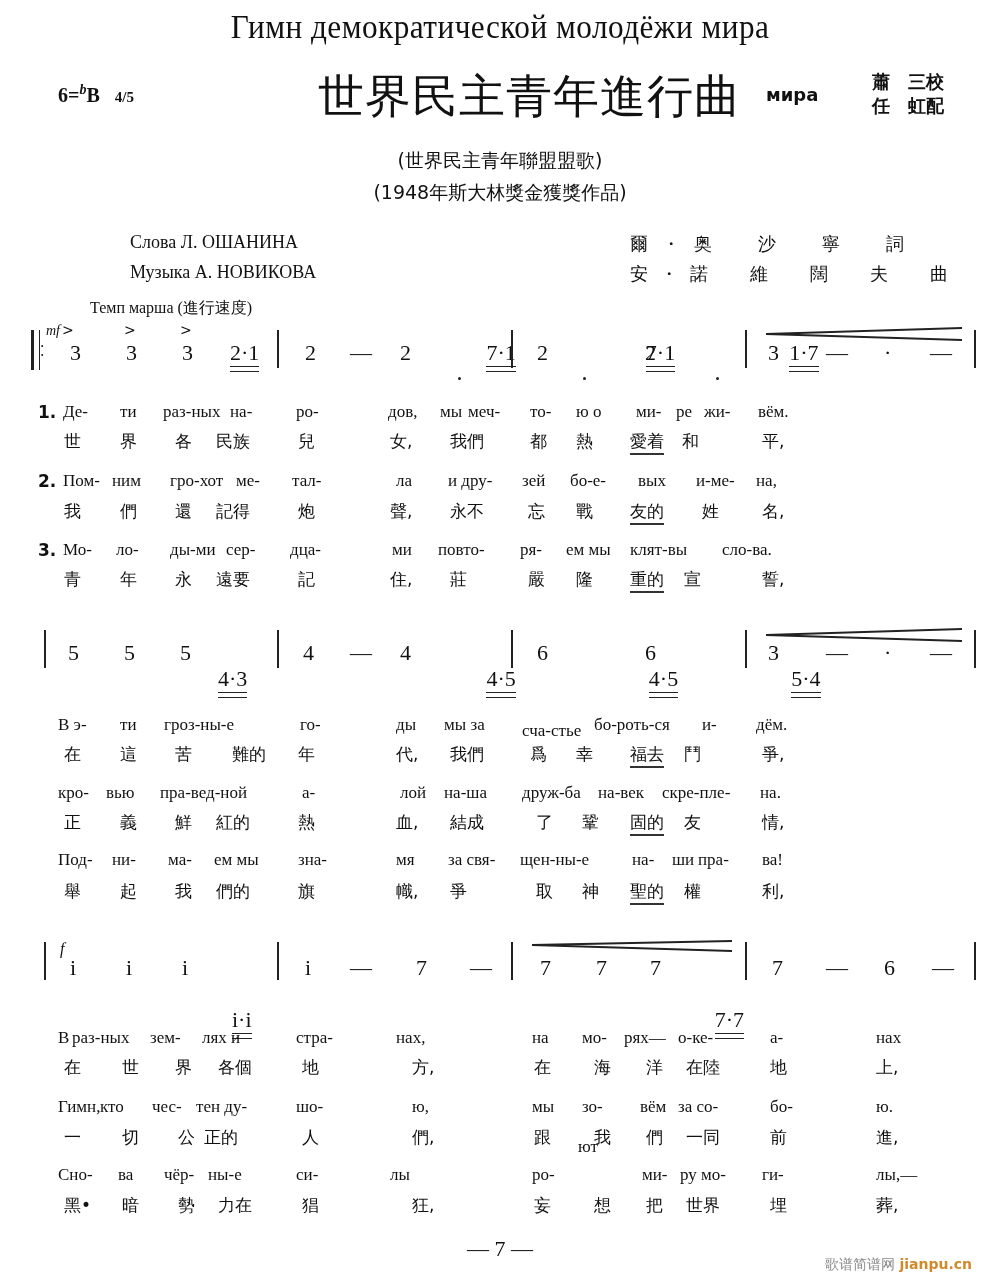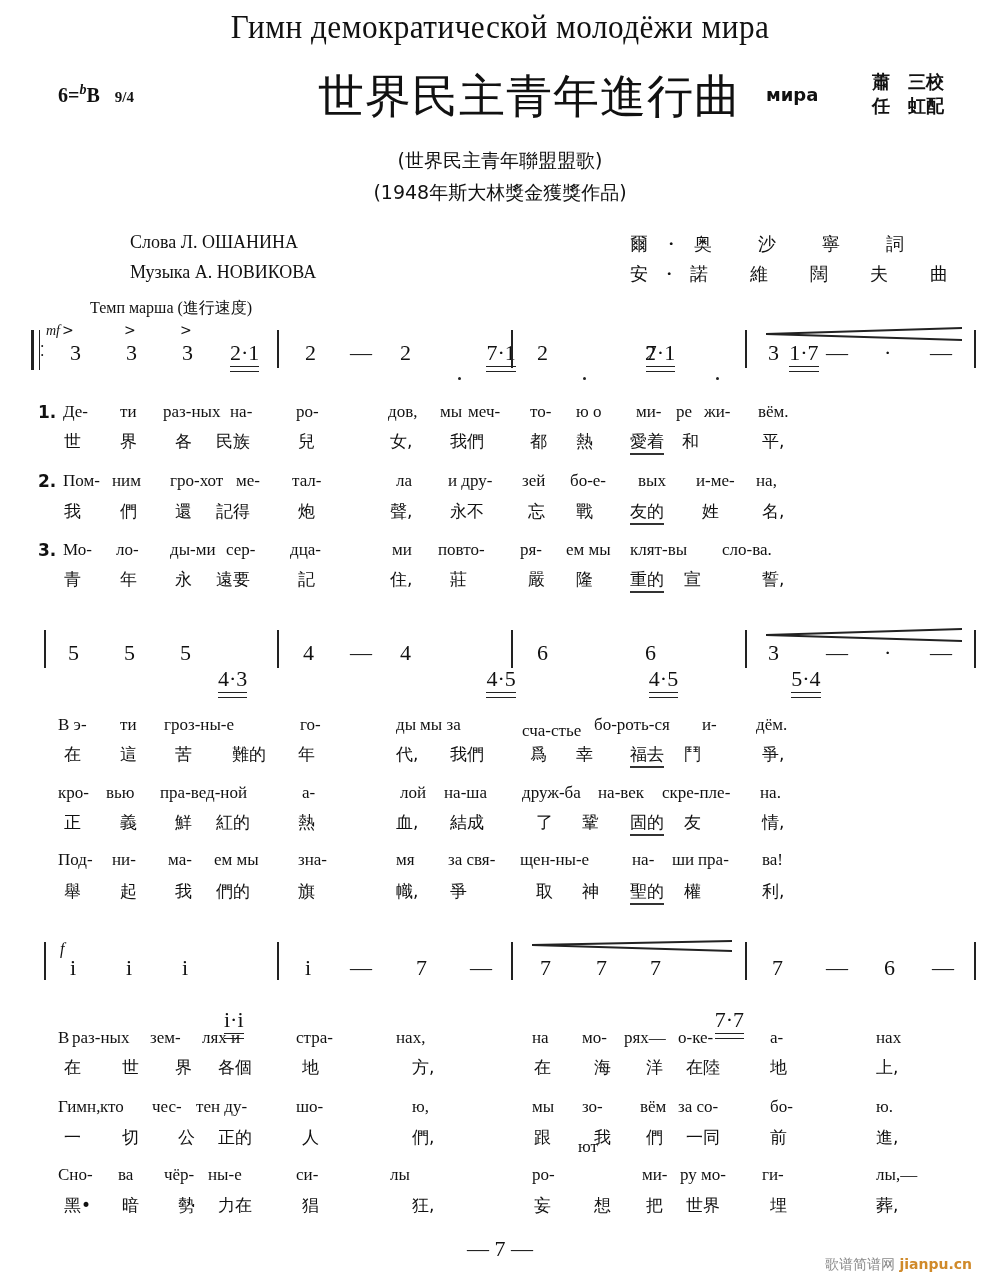--- a/index.html
+++ b/index.html
@@ -34,21 +34,21 @@
   .watermark .w2 { color: #d08a2a; font-weight: bold; }
   .dot-below { position: absolute; width: 3px; height: 3px; background: #222; border-radius: 50%; }
 </style>
 </head>
 <body>
 
 <div class="abs ru-title">Гимн демократической молодёжи мира</div>
 
 <div class="abs key">
   <span>6=</span><sup>b</sup><span>B</span>
-  <span style="font-size:15px;margin-left:10px">9/4</span>
+  <span style="font-size:15px;margin-left:10px">4/5</span>
 </div>
 
 <div class="abs zh-title">世界民主青年進行曲</div>
 
 <div class="abs credits-zh" style="left:766px;top:84px">мира</div>
 <div class="abs credits-zh" style="left:872px;top:70px">蕭　三校</div>
 <div class="abs credits-zh" style="left:872px;top:94px">任　虹配</div>
 
 <div class="abs sub" style="top:148px">(世界民主青年聯盟盟歌)</div>
 <div class="abs sub" style="top:180px">(1948年斯大林獎金獲獎作品)</div>
@@ -224,21 +224,21 @@
   <span class="abs note" style="left:930px;top:640px">—</span>
   <div class="bar" style="left:974px;top:630px"></div>
 
   
   <div>
     <span class="abs lyr-ru" style="left:58px;top:715px">В э-</span>
     <span class="abs lyr-ru" style="left:120px;top:715px">ти</span>
     <span class="abs lyr-ru" style="left:164px;top:715px">гроз-ны-е</span>
     <span class="abs lyr-ru" style="left:300px;top:715px">го-</span>
     <span class="abs lyr-ru" style="left:396px;top:715px">ды</span>
-    <span class="abs lyr-ru" style="left:420px;top:715px">мы за</span>
+    <span class="abs lyr-ru" style="left:444px;top:715px">мы за</span>
     <span class="abs lyr-ru" style="left:522px;top:721px">сча-стье</span>
     <span class="abs lyr-ru" style="left:594px;top:715px">бо-роть-ся</span>
     <span class="abs lyr-ru" style="left:702px;top:715px">и-</span>
     <span class="abs lyr-ru" style="left:756px;top:715px">дём.</span>
   </div>
   <div>
     <span class="abs lyr-zh" style="left:64px;top:743px">在</span>
     <span class="abs lyr-zh" style="left:120px;top:743px">這</span>
     <span class="abs lyr-zh" style="left:175px;top:743px">苦</span>
     <span class="abs lyr-zh" style="left:232px;top:743px">難的</span>
@@ -311,21 +311,21 @@
   </div>
 </div>
 
 <div>
   <div class="bar" style="left:44px;top:942px"></div>
   <span class="abs dyn" style="left:60px;top:940px;font-size:16px">f</span>
 
   <span class="abs note" style="left:70px;top:955px">i</span>
   <span class="abs note" style="left:126px;top:955px">i</span>
   <span class="abs note" style="left:182px;top:955px">i</span>
-  <span class="abs note ul1 ul2" style="left:224px;top:955px">i·i</span>
+  <span class="abs note ul1 ul2" style="left:232px;top:955px">i·i</span>
   <div class="bar" style="left:277px;top:942px"></div>
 
   <span class="abs note" style="left:305px;top:955px">i</span>
   <span class="abs note" style="left:350px;top:955px">—</span>
   <span class="abs note" style="left:416px;top:955px">7</span>
   <span class="abs note" style="left:470px;top:955px">—</span>
   <div class="bar" style="left:511px;top:942px"></div>
 
   <svg class="hairpin" style="left:532px;top:940px;width:200px;height:14px">
     <line x1="0" y1="5" x2="200" y2="1" stroke="#222" stroke-width="2"></line>
@@ -385,21 +385,21 @@
     <span class="abs lyr-ru" style="left:582px;top:1097px">зо-</span>
     <span class="abs lyr-ru" style="left:640px;top:1097px">вём</span>
     <span class="abs lyr-ru" style="left:678px;top:1097px">за со-</span>
     <span class="abs lyr-ru" style="left:770px;top:1097px">бо-</span>
     <span class="abs lyr-ru" style="left:876px;top:1097px">ю.</span>
   </div>
   <div>
     <span class="abs lyr-zh" style="left:64px;top:1126px">一</span>
     <span class="abs lyr-zh" style="left:122px;top:1126px">切</span>
     <span class="abs lyr-zh" style="left:178px;top:1126px">公</span>
-    <span class="abs lyr-zh" style="left:218px;top:1126px">正的</span>
+    <span class="abs lyr-zh" style="left:204px;top:1126px">正的</span>
     <span class="abs lyr-zh" style="left:302px;top:1126px">人</span>
     <span class="abs lyr-zh" style="left:412px;top:1126px">們,</span>
     <span class="abs lyr-zh" style="left:534px;top:1126px">跟</span>
     <span class="abs lyr-zh" style="left:594px;top:1126px">我</span>
     <span class="abs lyr-zh" style="left:646px;top:1126px">們</span>
     <span class="abs lyr-zh" style="left:686px;top:1126px">一同</span>
     <span class="abs lyr-zh" style="left:770px;top:1126px">前</span>
     <span class="abs lyr-zh" style="left:876px;top:1126px">進,</span>
   </div>
 

